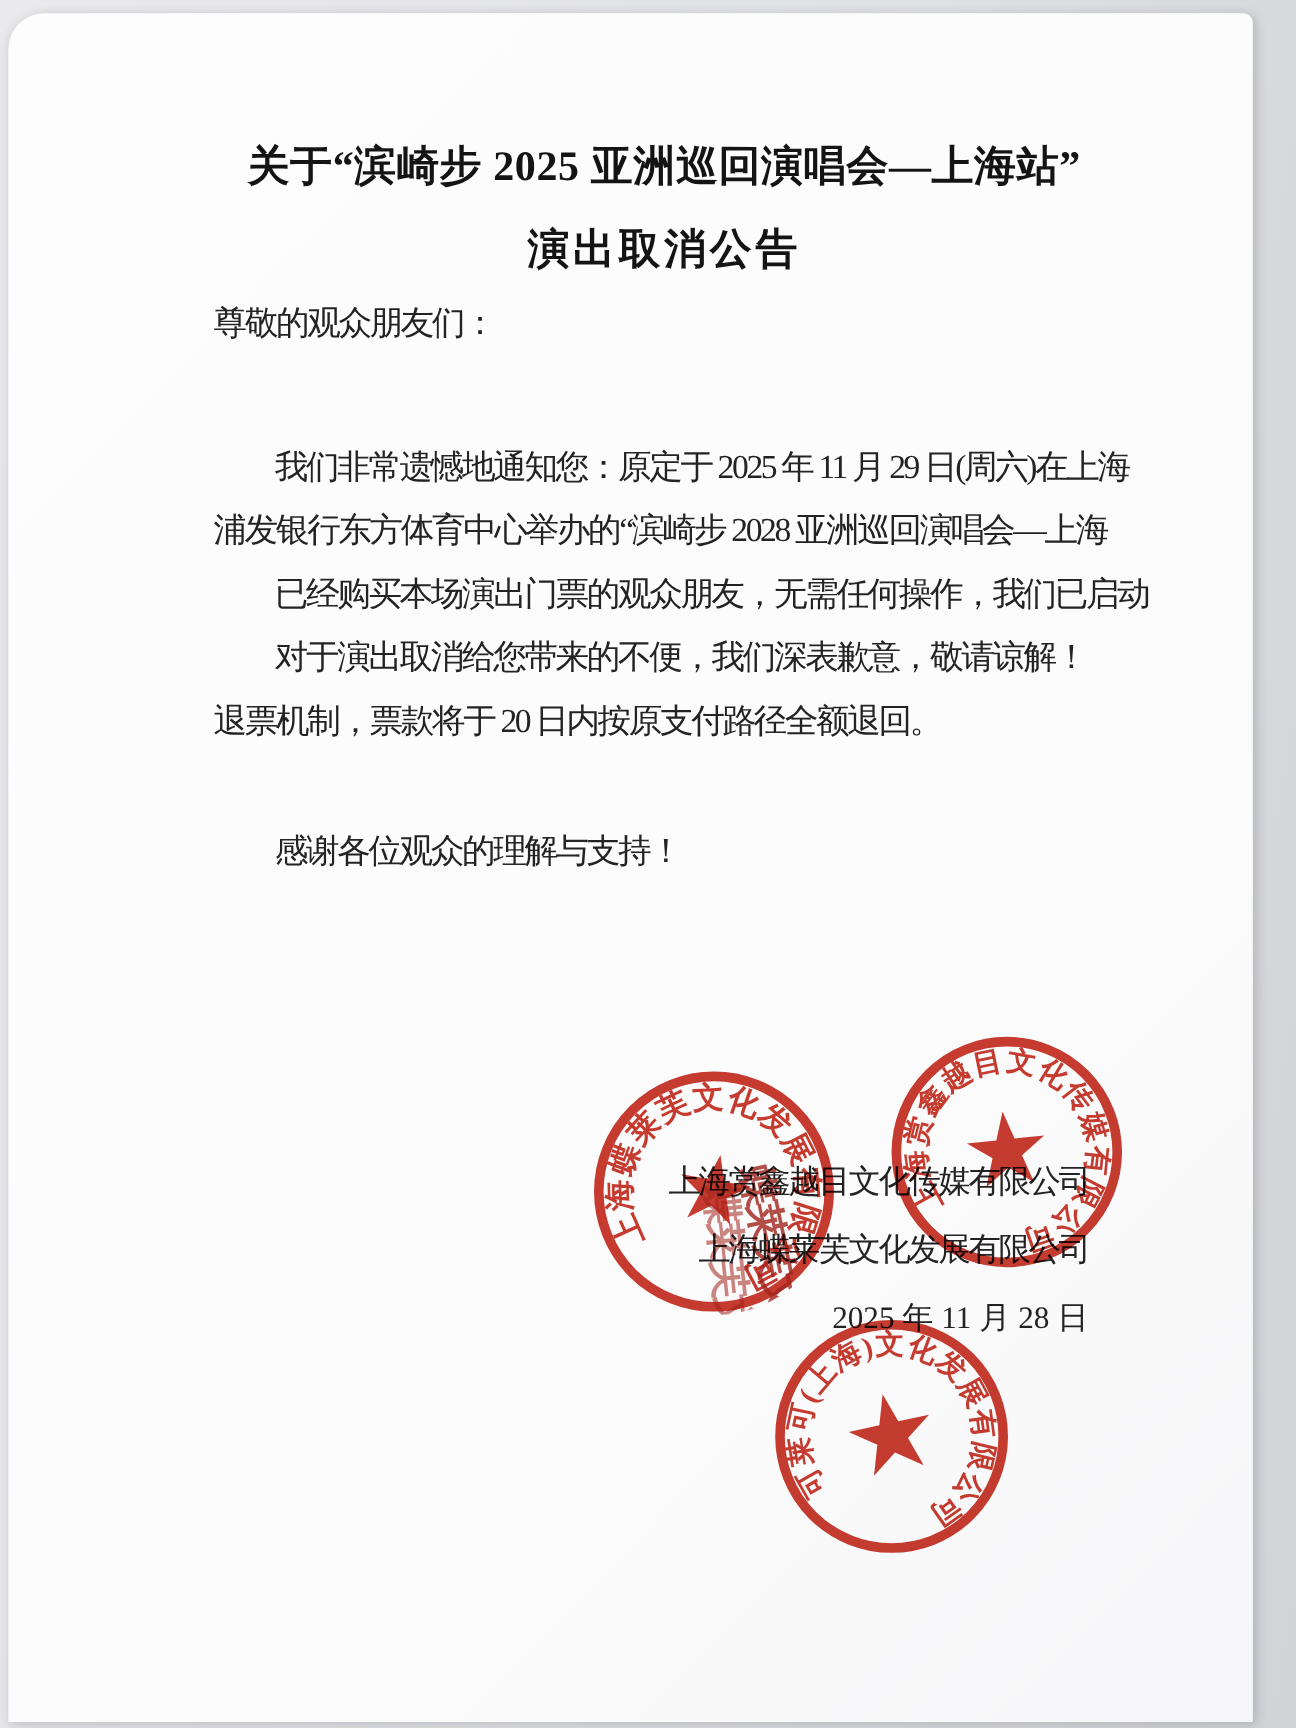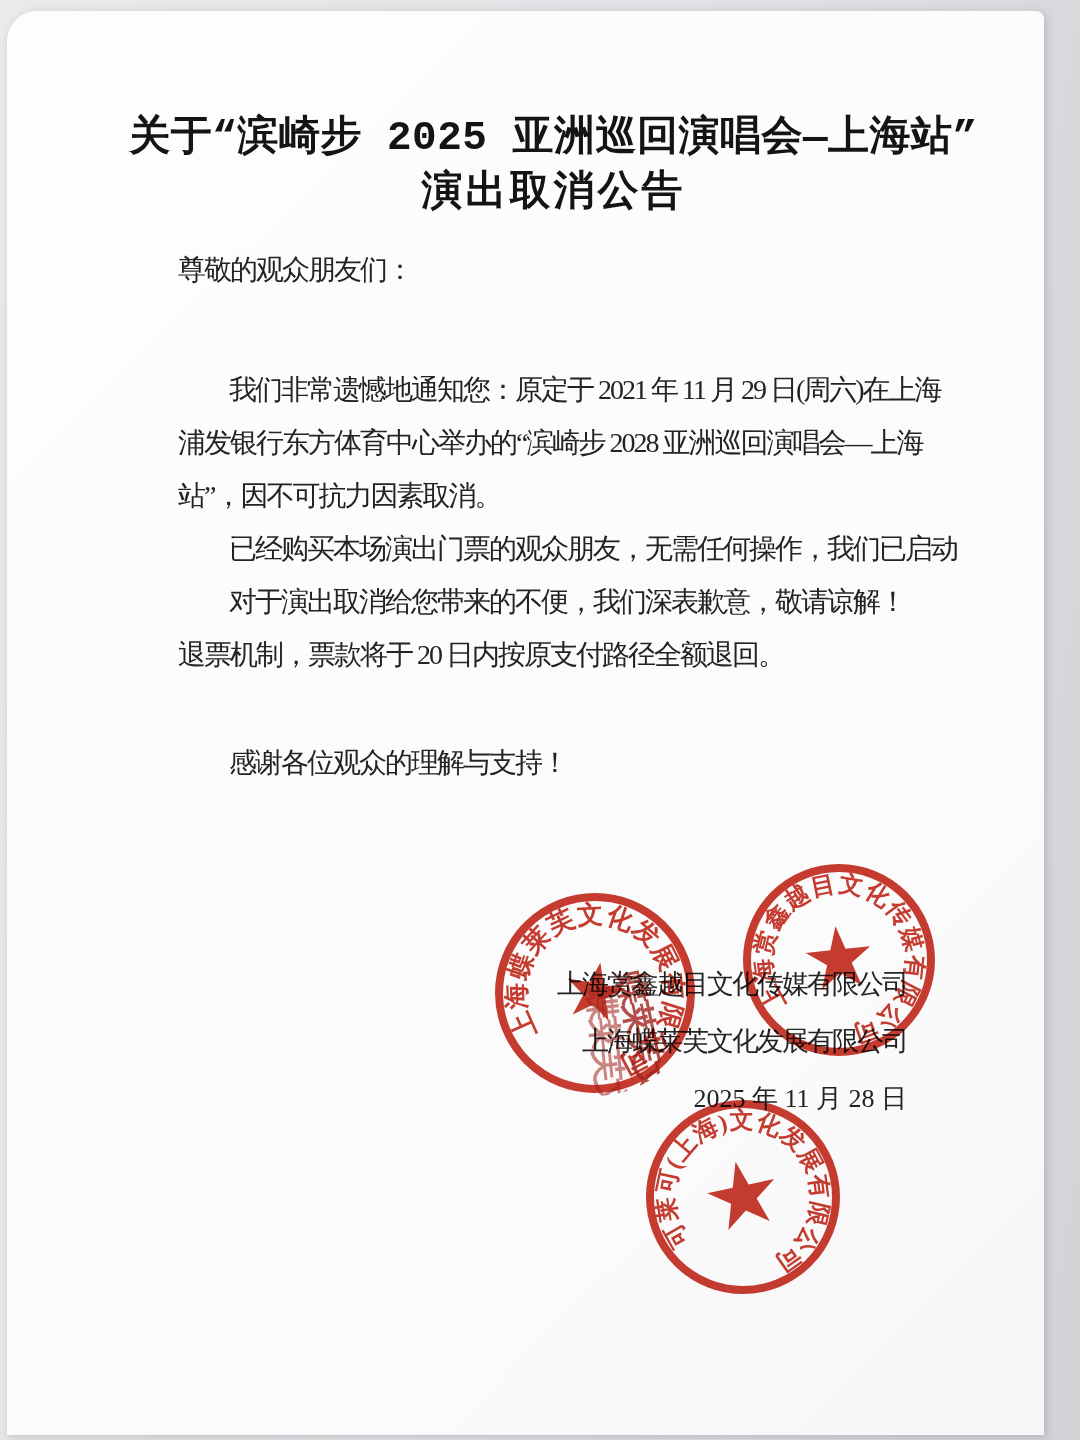--- a/index.html
+++ b/index.html
@@ -4,22 +4,22 @@
 <style>
   html,body{margin:0;padding:0;background:#cfd0d4;}
   .stage{position:relative;width:1080px;height:1440px;overflow:hidden;
          background:linear-gradient(100deg,#eaeaec 0%,#e0e1e4 55%,#d2d3d7 100%);
          font-family:"Liberation Serif",serif;}
   .paper{position:absolute;left:7px;top:11px;width:1037px;height:1424px;
          background:linear-gradient(135deg,#fdfdfe 0%,#fbfbfc 70%,#f6f6f8 100%);
          border-radius:30px 8px 0 0;box-shadow:2px 2px 9px rgba(55,55,70,.22);}
   .title{position:absolute;left:0;right:0;top:104px;text-align:center;
          transform:translateX(28px);font-weight:bold;color:#141414;
-         font-size:41px;line-height:47px;letter-spacing:.5px;font-family:Liberation Mono, monospace;}
-  .title .t2{margin-top:8px;letter-spacing:3px;}
+         font-size:35px;line-height:47px;letter-spacing:.5px;}
+  .title .t2{margin-top:22px;letter-spacing:3px;}
   .content{position:absolute;left:171px;top:232px;width:790px;
            font-size:28px;letter-spacing:-2px;line-height:53px;
            color:#232323;white-space:nowrap;font-family:Liberation Serif, serif;}
   .content .indent{text-indent:51px;}
   .content .p1{margin-top:67px;}
   .content .gap{margin-top:55px;}
   .sign{position:absolute;right:137px;top:945px;text-align:right;
         font-size:27px;letter-spacing:-2px;line-height:57px;color:#232323;
         white-space:nowrap;}
   .sign .date{font-size:26px;letter-spacing:0;}
@@ -35,23 +35,22 @@
 <div class="stage">
   <div class="paper">
 
     <div class="title">
       <div class="t1">关于“滨崎步 2025 亚洲巡回演唱会—上海站”</div>
       <div class="t2">演出取消公告</div>
     </div>
 
     <div class="content">
       <div>尊敬的观众朋友们：</div>
-      <div class="indent p1">我们非常遗憾地通知您：原定于 2021 年 11 月 29 日(周六)在上海</div>
+      <div class="indent p1">我们非常遗憾地通知您：原定于 2025 年 11 月 29 日(周六)在上海</div>
       <div>浦发银行东方体育中心举办的“滨崎步 2028 亚洲巡回演唱会—上海</div>
-      <div>站”，因不可抗力因素取消。</div>
       <div class="indent">已经购买本场演出门票的观众朋友，无需任何操作，我们已启动</div>
       <div class="indent">对于演出取消给您带来的不便，我们深表歉意，敬请谅解！</div>
       <div>退票机制，票款将于 20 日内按原支付路径全额退回。</div>
       <div class="indent gap">感谢各位观众的理解与支持！</div>
     </div>
 
     <div class="sign">
       <div>上海赏鑫越目文化传媒有限公司</div>
       <div>上海蝶莱芙文化发展有限公司</div>
       <div class="date">2025 年 11 月 28 日</div>

